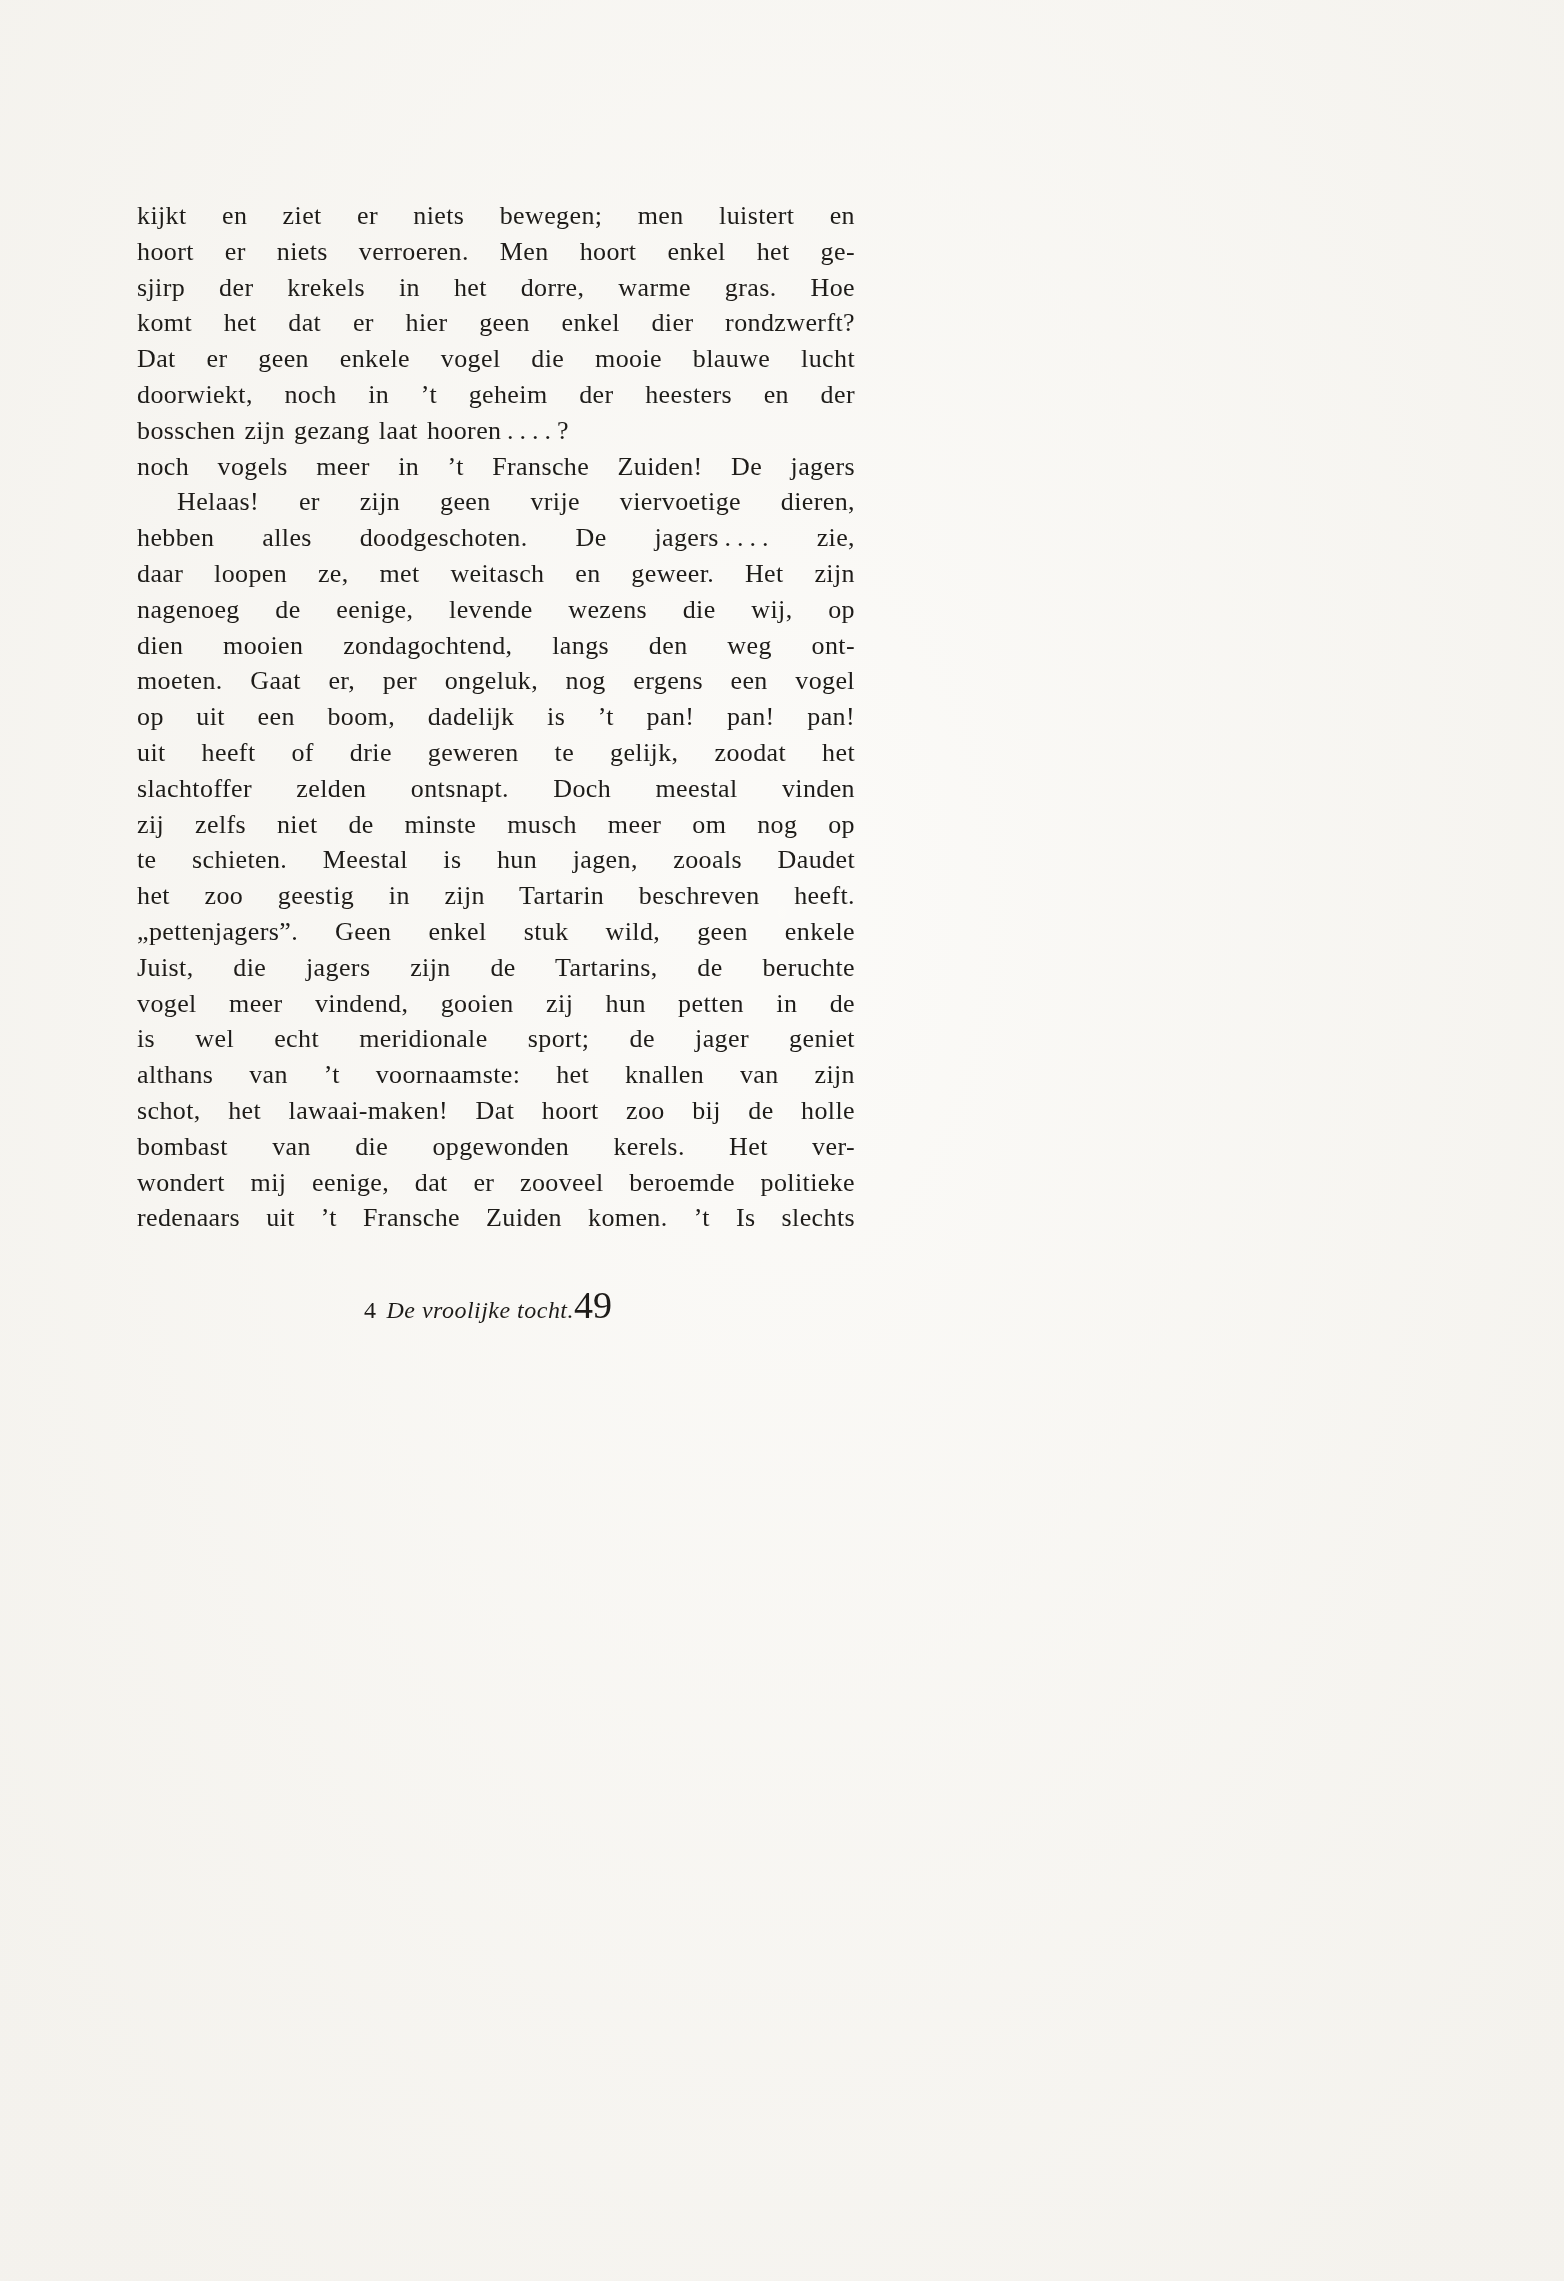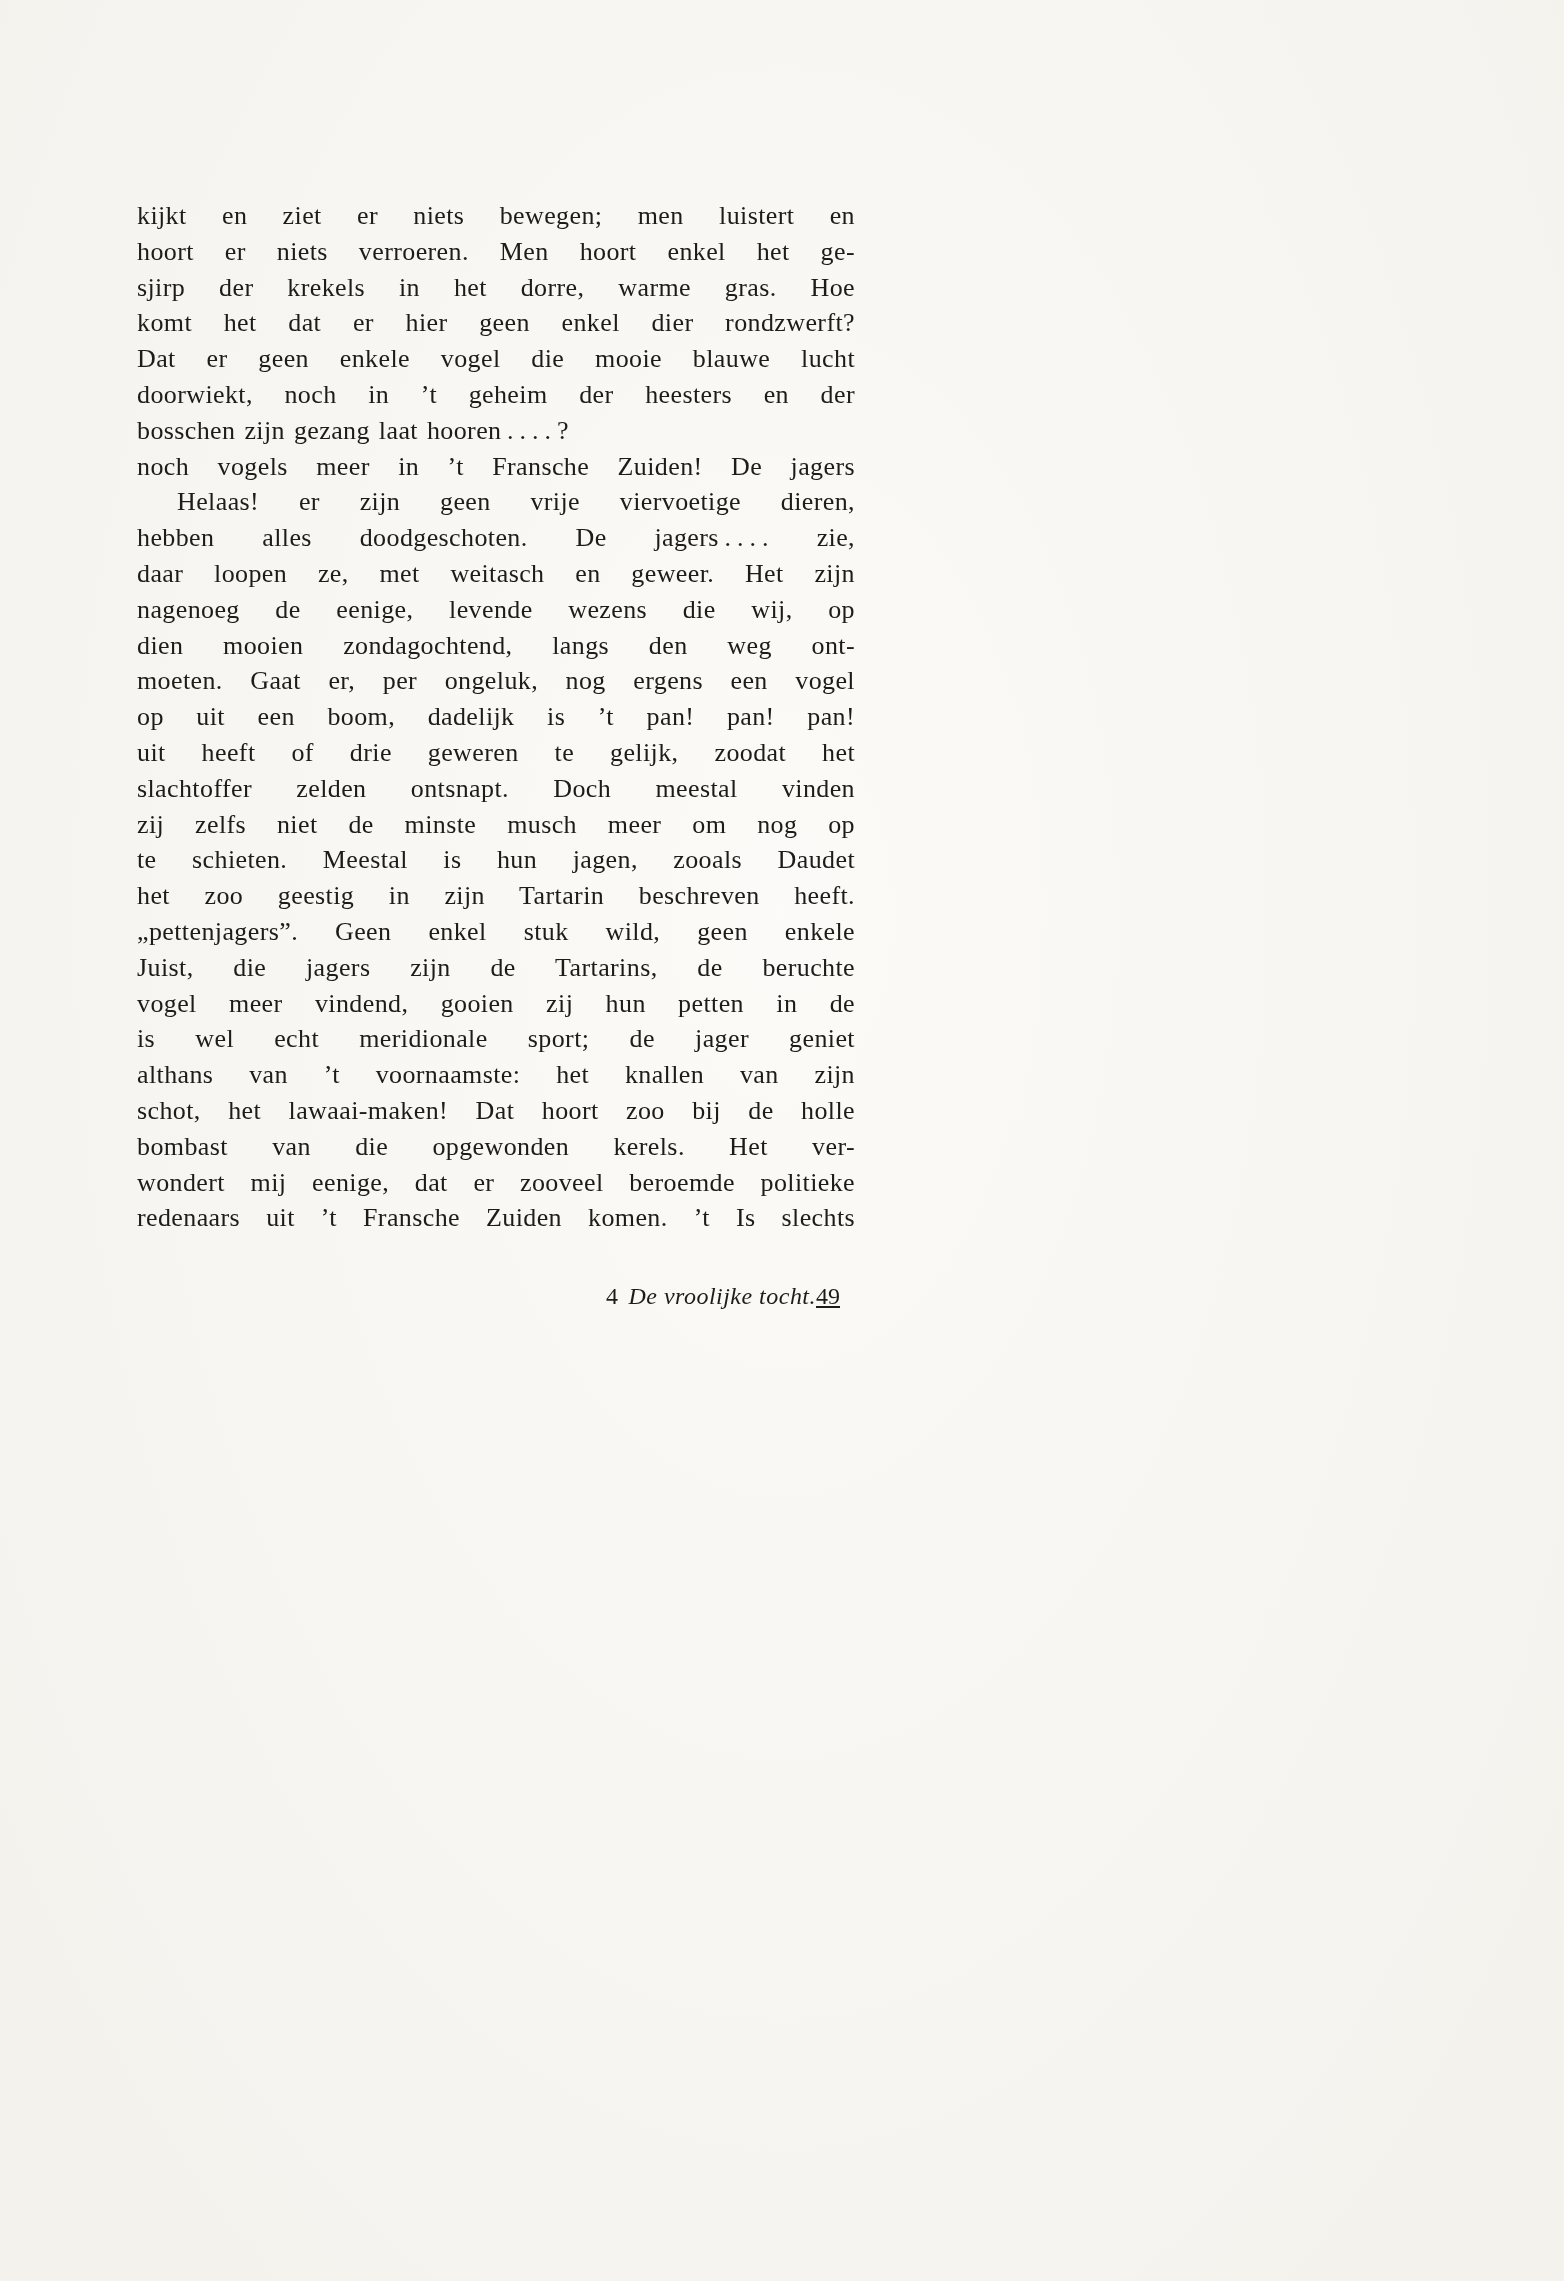--- a/index.html
+++ b/index.html
@@ -43,41 +43,40 @@
     content: "";
     display: inline-block;
     width: 100%;
     height: 0;
   }
   .line.indent {
     text-indent: 40px;
   }
   .footer {
     position: absolute;
-    left: 122px;
+    left: 129px;
     top: 1283px;
     width: 718px;
     display: flex;
-    justify-content: flex-end;
+    justify-content: center;
     align-items: baseline;
   }
   .footer-left {
     font-size: 24px;
     letter-spacing: 0.02em;
   }
   .footer-left .sig {
     font-style: normal;
     margin-right: 10px;
   }
   .footer-left .title {
     font-style: italic;
   }
   .page-number {
-    font-size: 24px;
-    text-decoration: underline;
+    font-size: 38px;
   }
 </style>
 </head>
 <body>
 
 <div class="page">
 
   <div class="text-block">
 
   <div class="line j">kijkt en ziet er niets bewegen; men luistert en</div>

